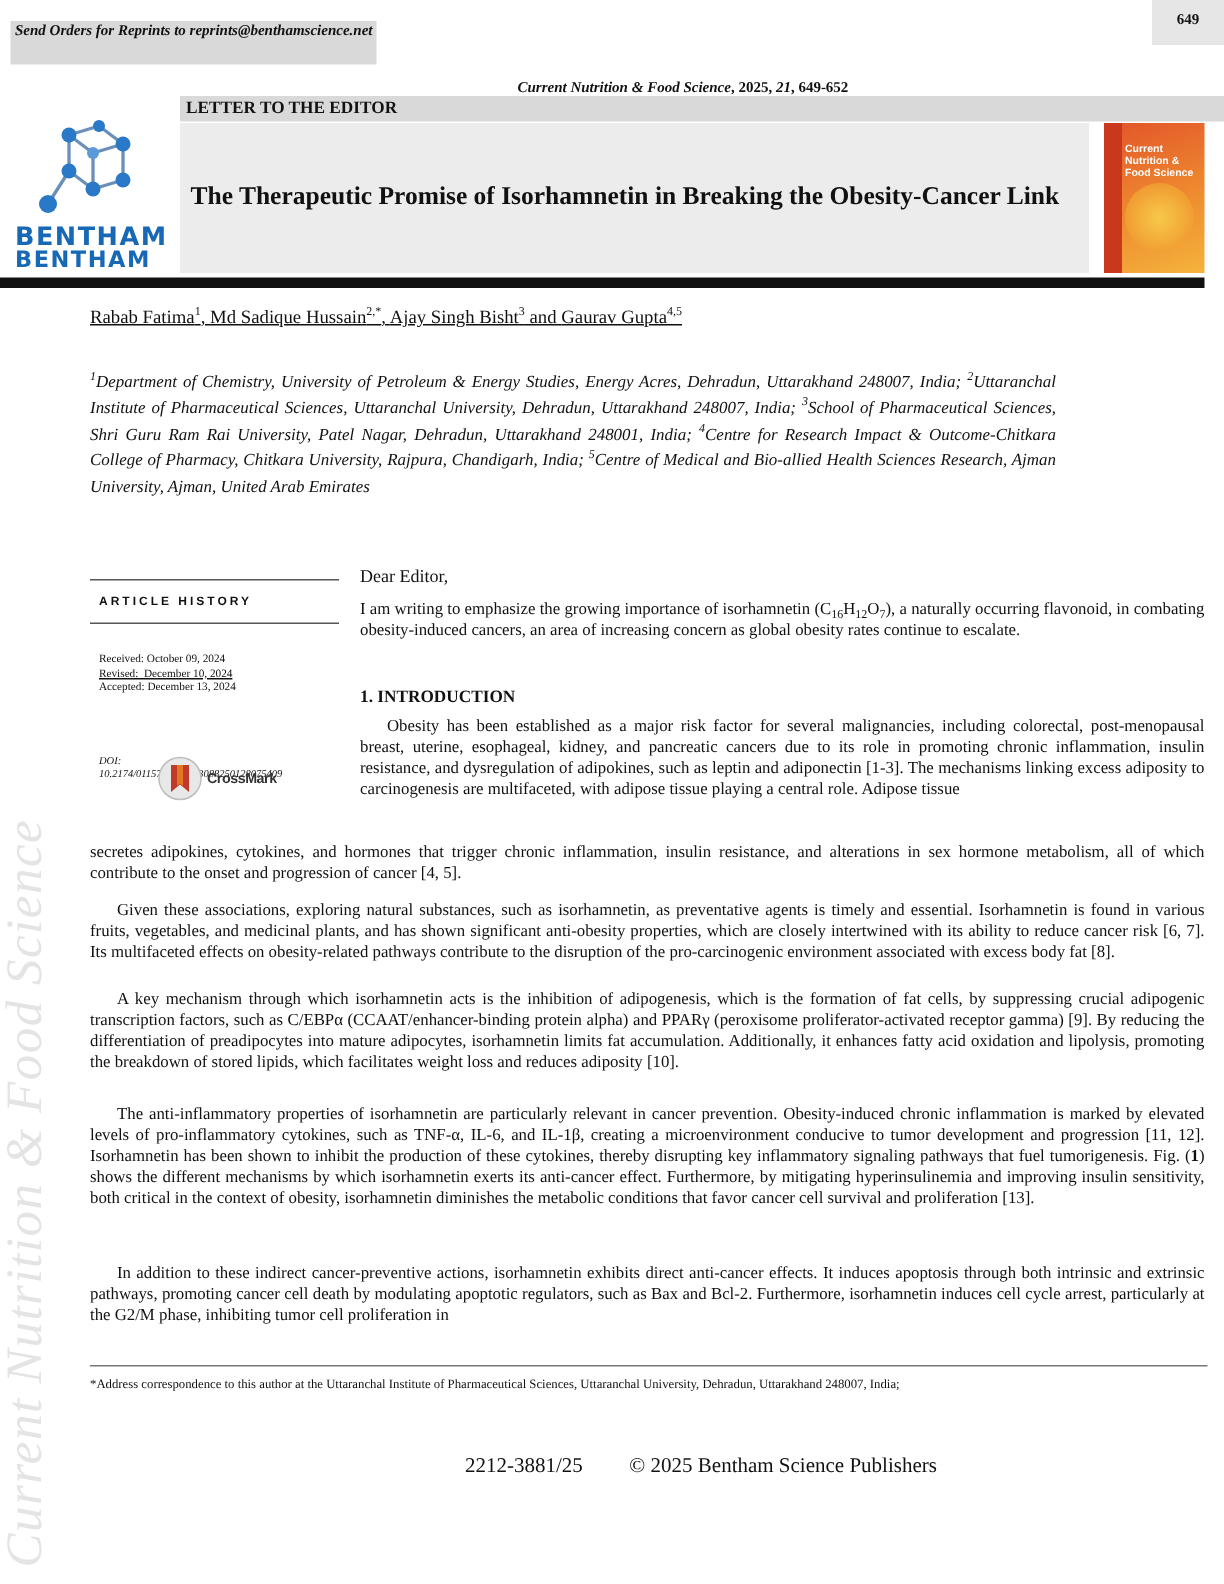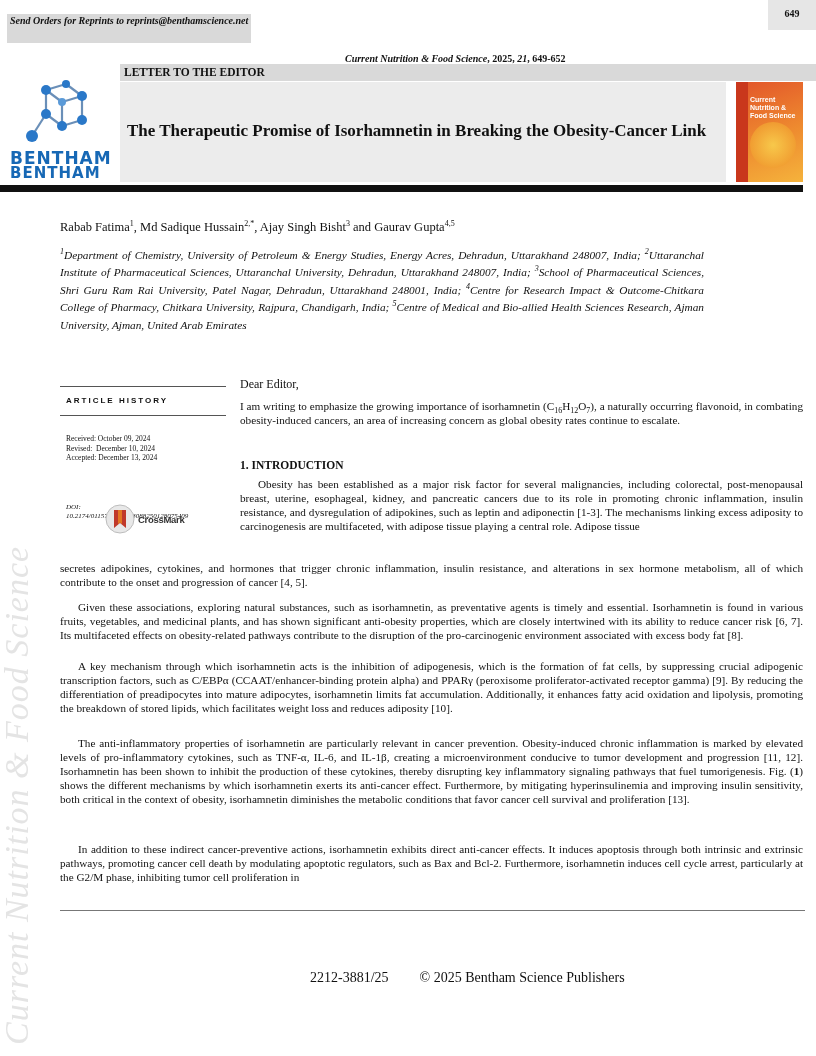--- a/index.html
+++ b/index.html
@@ -36,21 +36,21 @@
     background: linear-gradient(160deg, #e2542a 0%, #ee8b2f 55%, #f5b33c 100%);
     overflow: hidden;
   }
   .cover-band { left: 0; top: 0; width: 12px; height: 100px; background: #c9371c; }
   .cover-title { left: 14px; top: 14px; font-family: "Liberation Sans", sans-serif; font-size: 7px; font-weight: bold; color: #fff; line-height: 8px; }
   .cover-circle { left: 14px; top: 40px; width: 46px; height: 46px; border-radius: 50%; background: radial-gradient(circle, #f9d24f 0%, #f1a032 70%); opacity: .85; }
   .black-rule { left: 0; top: 185px; width: 803px; height: 7px; background: #111; }
   .logo-word {
     font-family: "DejaVu Sans", sans-serif; font-weight: bold; color: #1768b5; letter-spacing: 1px;
   }
-  .authors { left: 60px; top: 220px; font-size: 12.5px; }
+  .authors { left: 60px; top: 204px; font-size: 12.5px; text-decoration: underline; }
   sup { font-size: 8px; line-height: 0; }
   sub { font-size: 8px; line-height: 0; }
   .affil {
     left: 60px; top: 247px; width: 644px; font-size: 11.3px; font-style: italic; line-height: 17.4px; text-align: justify;
   }
   .ah-rule { left: 60px; width: 166px; height: 1px; background: #555; }
   .ah-title { left: 66px; top: 396px; font-size: 8px; font-weight: bold; letter-spacing: 2px; font-family: "Liberation Sans", sans-serif; }
   .ah-dates { left: 66px; top: 434px; font-size: 7.5px; line-height: 9.5px; }
   .ah-doi { left: 66px; top: 481px; font-size: 7px; font-style: italic; line-height: 9px; width: 170px; margin-top: 22px; }
   .crossmark { left: 105px; top: 505px; width: 85px; height: 28px; }
@@ -119,21 +119,21 @@
 
 <div class="abs affil">
   <sup>1</sup><span>Department of Chemistry, University of Petroleum &amp; Energy Studies, Energy Acres, Dehradun, Uttarakhand 248007, India; </span><sup>2</sup><span>Uttaranchal Institute of Pharmaceutical Sciences, Uttaranchal University, Dehradun, Uttarakhand 248007, India; </span><sup>3</sup><span>School of Pharmaceutical Sciences, Shri Guru Ram Rai University, Patel Nagar, Dehradun, Uttarakhand 248001, India; </span><sup>4</sup><span>Centre for Research Impact &amp; Outcome-Chitkara College of Pharmacy, Chitkara University, Rajpura, Chandigarh, India; </span><sup>5</sup><span>Centre of Medical and Bio-allied Health Sciences Research, Ajman University, Ajman, United Arab Emirates</span>
 </div>
 
 <div class="abs ah-rule" style="top:386px;"></div>
 <div class="abs ah-title">ARTICLE HISTORY</div>
 <div class="abs ah-rule" style="top:415px;"></div>
 <div class="abs ah-dates">
   <div>Received: October 09, 2024</div>
-  <div style="white-space:pre;">Revised:  December 10, 2024</div>
+  <div style="white-space:pre;text-decoration:underline;">Revised:  December 10, 2024</div>
   <div>Accepted: December 13, 2024</div>
 </div>
 <div class="abs ah-doi">
   <div>DOI:</div>
   <div>10.2174/0115734013363088250128075409</div>
 </div>
 <div class="abs crossmark">
   <svg width="30" height="30" viewBox="0 0 30 30" style="position:absolute; left:0; top:-1px;">
     <circle cx="15" cy="15" r="14" fill="#e8e8e8" stroke="#bdbdbd" stroke-width="1"></circle>
     <path d="M9 6 h12 v18 l-6 -5 l-6 5 z" fill="#c0392b"></path>
@@ -153,19 +153,20 @@
 <div class="abs body-text" style="left:60px; top:659px; width:743px; text-indent:18px;">A key mechanism through which isorhamnetin acts is the inhibition of adipogenesis, which is the formation of fat cells, by suppressing crucial adipogenic transcription factors, such as C/EBPα (CCAAT/enhancer-binding protein alpha) and PPARγ (peroxisome proliferator-activated receptor gamma) [9]. By reducing the differentiation of preadipocytes into mature adipocytes, isorhamnetin limits fat accumulation. Additionally, it enhances fatty acid oxidation and lipolysis, promoting the breakdown of stored lipids, which facilitates weight loss and reduces adiposity [10].</div>
 <div class="abs body-text" style="left:60px; top:736px; width:743px; text-indent:18px;">
   <span>The anti-inflammatory properties of isorhamnetin are particularly relevant in cancer prevention. Obesity-induced chronic inflammation is marked by elevated levels of pro-inflammatory cytokines, such as TNF-α, IL-6, and IL-1β, creating a microenvironment conducive to tumor development and progression [11, 12]. Isorhamnetin has been shown to inhibit the production of these cytokines, thereby disrupting key inflammatory signaling pathways that fuel tumorigenesis. Fig. (</span><b>1</b><span>) shows the different mechanisms by which isorhamnetin exerts its anti-cancer effect. Furthermore, by mitigating hyperinsulinemia and improving insulin sensitivity, both critical in the context of obesity, isorhamnetin diminishes the metabolic conditions that favor cancer cell survival and proliferation [13].</span>
 </div>
 <div class="abs body-text" style="left:60px; top:842px; width:743px; text-indent:18px;">In addition to these indirect cancer-preventive actions, isorhamnetin exhibits direct anti-cancer effects. It induces apoptosis through both intrinsic and extrinsic pathways, promoting cancer cell death by modulating apoptotic regulators, such as Bax and Bcl-2. Furthermore, isorhamnetin induces cell cycle arrest, particularly at the G2/M phase, inhibiting tumor cell proliferation in</div>
 
 <div class="abs vertical-title">Current Nutrition &amp; Food Science</div>
 
 <div class="abs fn-rule"></div>
 <div class="abs footnote">
+  <div>*Address correspondence to this author at the Uttaranchal Institute of Pharmaceutical Sciences, Uttaranchal University, Dehradun, Uttarakhand 248007, India;</div>
 </div>
 
 <div class="abs footer">
   <span>2212-3881/25</span>
   <span style="display:inline-block; width:24px;"></span>
   <span>© 2025 Bentham Science Publishers</span>
 </div>
 
 </body></html>

